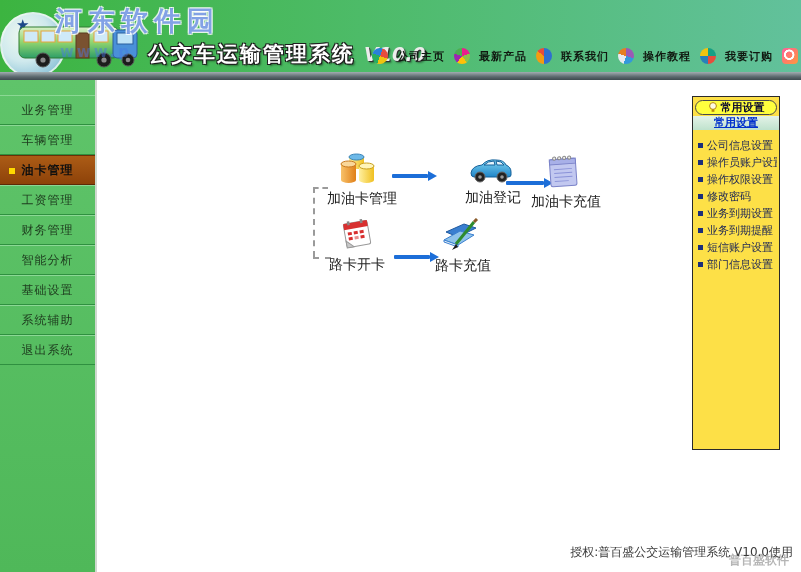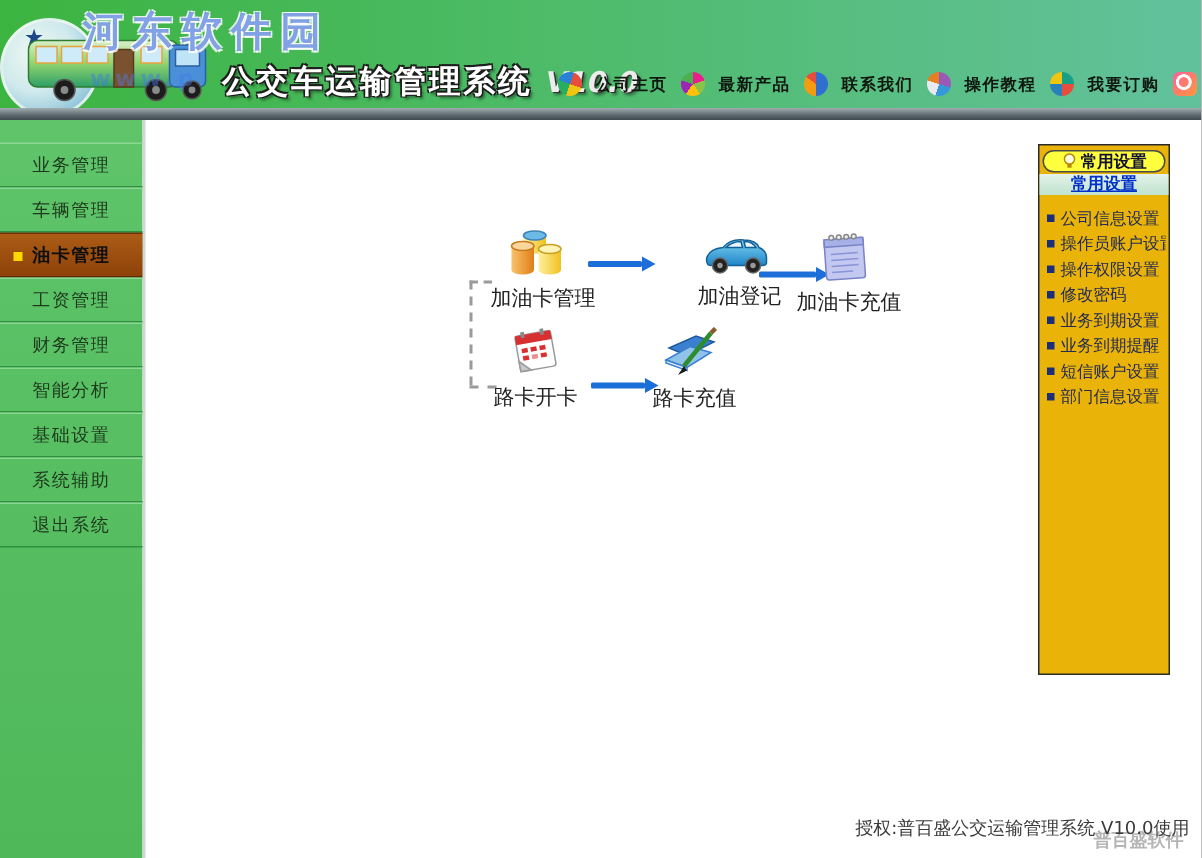--- a/index.html
+++ b/index.html
@@ -92,21 +92,21 @@
   .arrow { position:absolute; height:4px; background:#1c6ed8; border-radius:1px; }
   .arrow::after {
     content:""; position:absolute; right:-9px; top:-3px; width:0; height:0;
     border-left:9px solid #1c6ed8; border-top:5px solid transparent; border-bottom:5px solid transparent;
   }
   .dash-v { position:absolute; border-left:2px dashed #9a9a9a; }
   .dash-h { position:absolute; border-top:2px dashed #9a9a9a; }
   
   .panel {
     position:absolute; left:593px; top:16px; width:88px; height:354px;
-    background:#eab308; border:1px solid #2a2a2a;
+    background:#fde047; border:1px solid #2a2a2a;
   }
   .panel-pill {
     margin:3px 2px 0; height:15px; background:#ffff3d; border:1px solid #4a4a4a;
     border-radius:8px; display:flex; align-items:center; justify-content:center;
     font-size:11px; font-weight:bold; color:#101030; cursor:pointer;
   }
   .panel-pill svg { margin-right:3px; }
   .panel-sub {
     margin-top:1px; height:14px; line-height:14px; text-align:center;
     background:linear-gradient(#e4f3e8,#bfe2cd);

